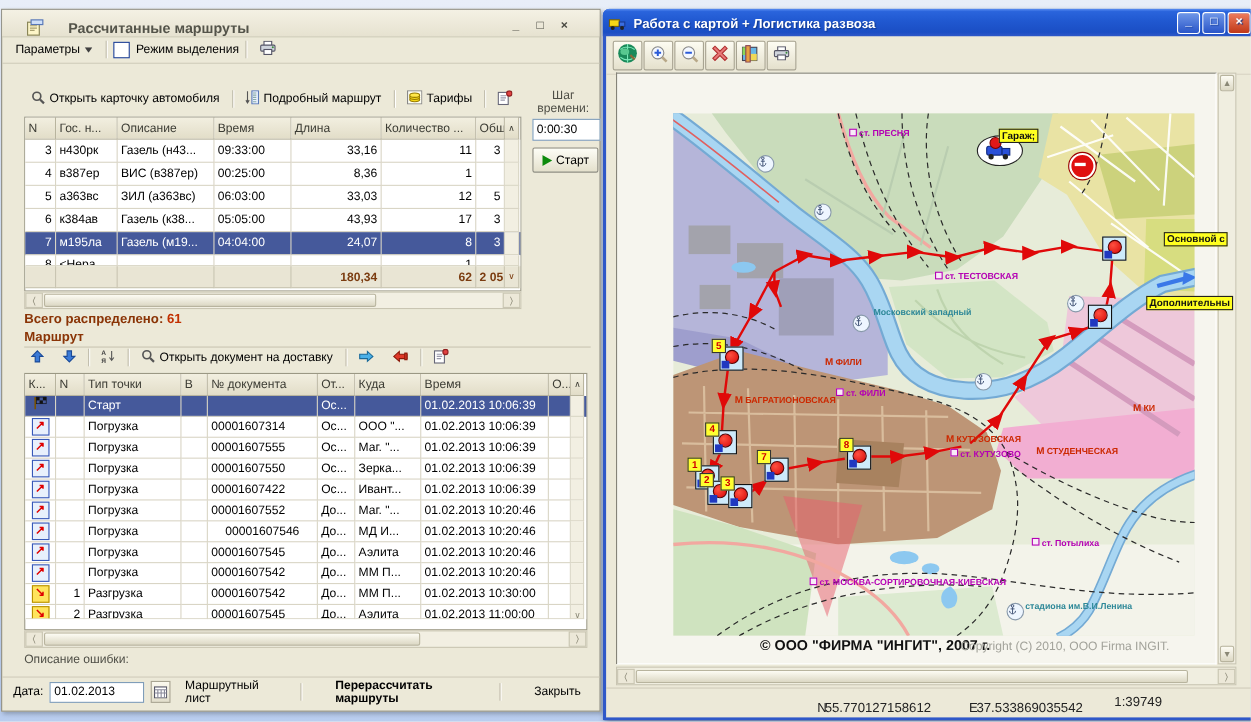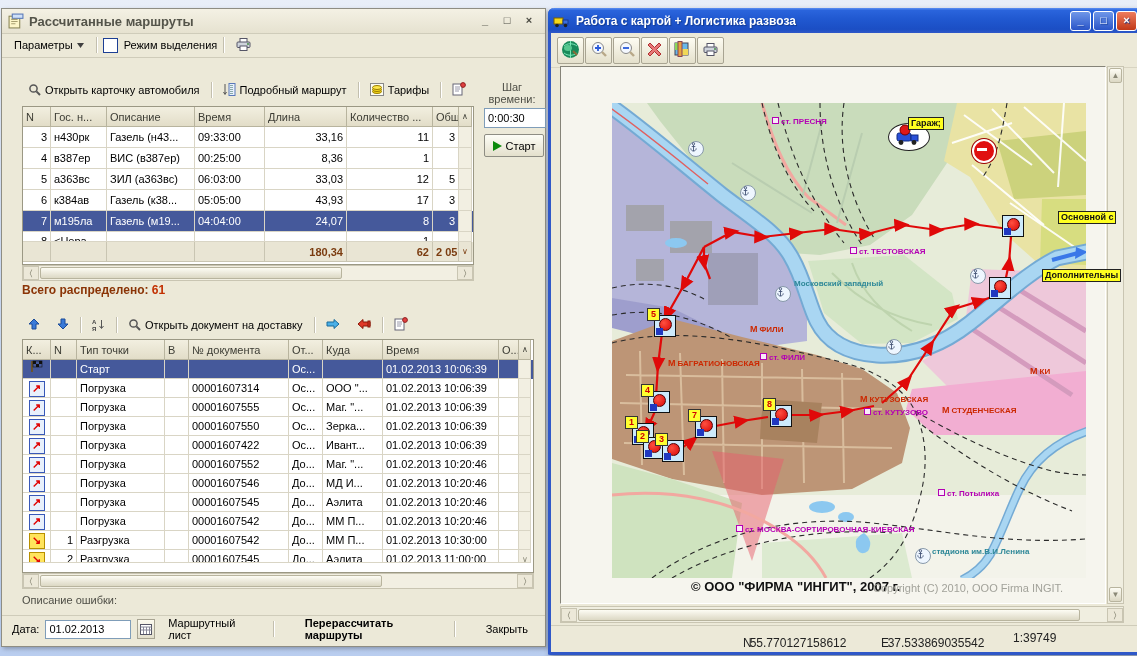--- a/index.html
+++ b/index.html
@@ -3,22 +3,22 @@
 <meta charset="utf-8">
 <style>
   html,body{margin:0;padding:0}
   body{width:1137px;height:656px;position:relative;overflow:hidden;
        background:linear-gradient(180deg,#e8eef8 0%,#cfdef6 40%,#b9cdef 100%);
        font-family:"Liberation Sans",sans-serif;font-size:11px;color:#000;
        -webkit-font-smoothing:antialiased}
   
   .lw{position:absolute;left:1px;top:8px;width:543px;height:637px;background:#ece9d8;
       border:1px solid #8e8d83;box-shadow:2px 2px 4px rgba(0,0,0,.25)}
-  .lw-title{position:absolute;left:0;top:0;right:0;height:24px;display:flex;align-items:center;gap:5px;
-      padding:0 6px;background:linear-gradient(180deg,#f4f1e4,#e6e2d0);border-bottom:1px solid #cfccba;
+  .lw-title{position:absolute;left:0;top:0;right:0;height:24px;display:flex;align-items:flex-end;gap:22px;
+      padding:0 22px;background:linear-gradient(180deg,#f4f1e4,#e6e2d0);border-bottom:1px solid #cfccba;
       font-weight:bold;font-size:13px;color:#54544a}
   .lw-btns{margin-left:auto;display:flex;gap:2px}
   .lw-btn{width:18px;height:16px;text-align:center;line-height:14px;font-size:11px;color:#4a4a42;
       border:1px solid transparent;border-radius:2px;background:transparent;font-weight:bold;cursor:default}
   .lw-toolbar{position:absolute;left:0;top:24px;right:0;height:24px;display:flex;align-items:center;gap:6px;
       padding:0 6px;border-bottom:1px solid #cfccba}
   .flatbtn{display:inline-flex;align-items:center;gap:4px;padding:2px 5px;border:1px solid transparent;border-radius:2px}
   .vsep{width:1px;height:16px;background:#c3bfae;box-shadow:1px 0 0 #fff}
   .chk{width:13px;height:13px;background:#fff;border:1px solid #1c3f94;display:inline-block}
   .sect{position:absolute;left:20px;right:8px;font-weight:bold;font-size:12px;color:#8a3406;
@@ -270,20 +270,21 @@
   <div class="hscroll" style="left:20px;top:256px;width:450px">
     <span class="hs-arrow">〈</span>
       <span class="hs-thumb" style="width:300px"></span>
     <span class="hs-arrow" style="margin-left:auto">〉</span>
   </div>
 
   <div class="distrib" style="top:274px">
     <span>Всего распределено:</span> <b>61</b>
   </div>
 
+  <div class="sect" style="top:290px">Маршрут</div>
   <div class="tb3" id="route-toolbar">
       <span class="flatbtn">
         <span><svg width="12" height="12" viewBox="0 0 12 12">
             <path d="M6 1l5 5H8v5H4V6H1z" fill="#3a7ad8" stroke="#1a4a98"></path>
           </svg></span>
       </span>
       <span class="flatbtn">
         <span><svg width="12" height="12" viewBox="0 0 12 12">
             <path d="M6 11L1 6h3V1h4v5h3z" fill="#3a7ad8" stroke="#1a4a98"></path>
           </svg></span>
@@ -417,21 +418,21 @@
         <div class="tcell" style="width: 60px;">Маг. "...</div>
         <div class="tcell" style="width: 116px;">01.02.2013 10:20:46</div>
         <div class="tcell" style="width: 20px;"></div>
         <div class="tcell" style="width: 12px; background: rgb(242, 239, 226);"></div>
       </div>
       <div class="trow" style="height: 19px; line-height: 19px;">
         <div class="tcell" style="width: 28px; text-align: center;"><span><span class="rowicon">↗</span></span></div>
         <div class="tcell" style="width: 26px; text-align: right;"></div>
         <div class="tcell" style="width: 88px;">Погрузка</div>
         <div class="tcell" style="width: 24px;"></div>
-        <div class="tcell" style="width: 100px;">00001607546</div>
+        <div class="tcell" style="width: 100px; text-align: center;">00001607546</div>
         <div class="tcell" style="width: 34px;">До...</div>
         <div class="tcell" style="width: 60px;">МД И...</div>
         <div class="tcell" style="width: 116px;">01.02.2013 10:20:46</div>
         <div class="tcell" style="width: 20px;"></div>
         <div class="tcell" style="width: 12px; background: rgb(242, 239, 226);"></div>
       </div>
       <div class="trow" style="height: 19px; line-height: 19px;">
         <div class="tcell" style="width: 28px; text-align: center;"><span><span class="rowicon">↗</span></span></div>
         <div class="tcell" style="width: 26px; text-align: right;"></div>
         <div class="tcell" style="width: 88px;">Погрузка</div>

